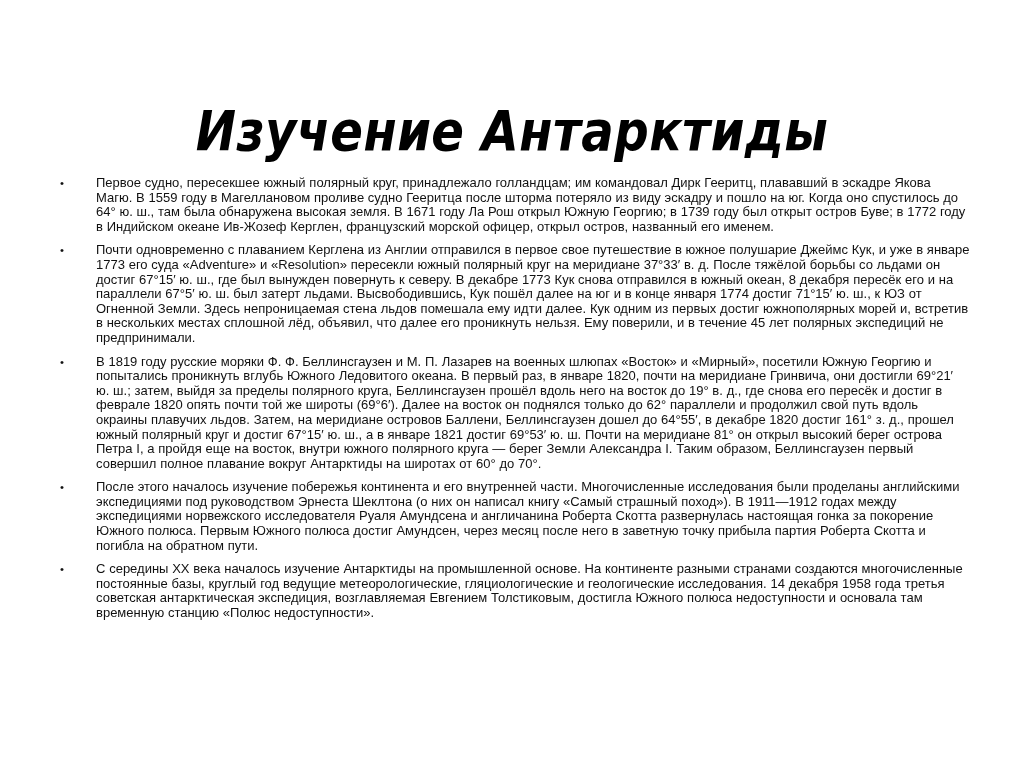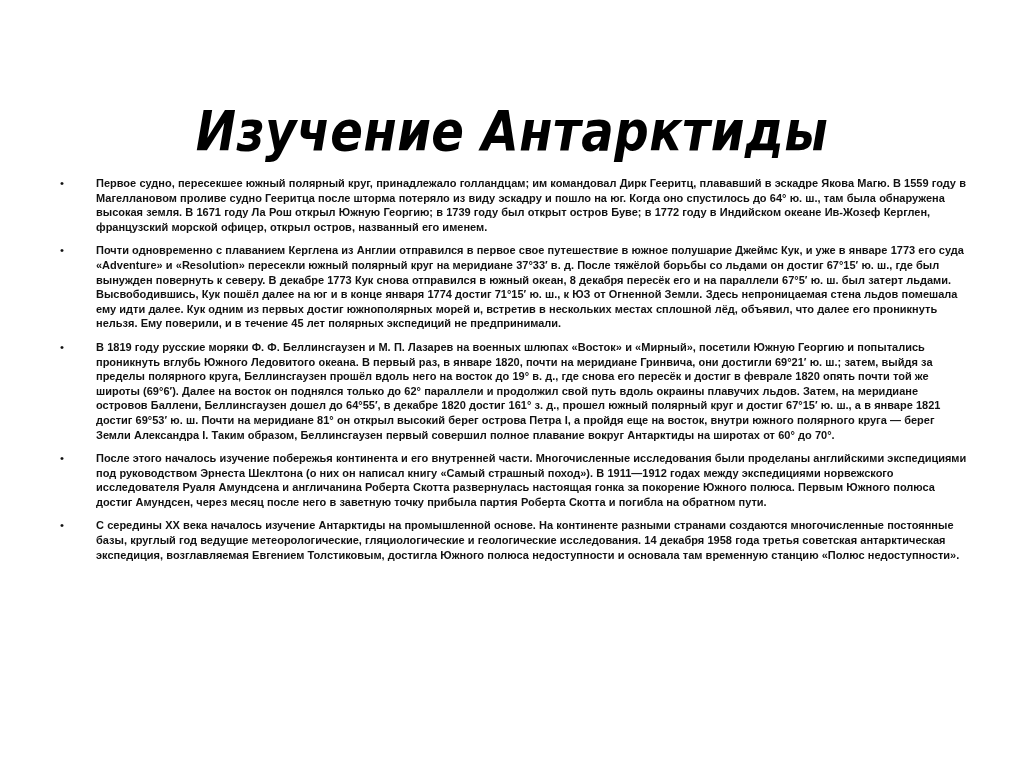--- a/index.html
+++ b/index.html
@@ -72,25 +72,24 @@
     width: 10px;
     font-size: 11.4px;
     line-height: 14.6px;
     color: #111111;
     text-align: left;
     user-select: none;
   }
 
   .bullet-text {
     display: block;
-    font-size: 11px;
+    font-size: 13px;
     line-height: 14.6px;
     color: #111111;
     word-spacing: 0.15px;
-    font-weight: bold;
   }
 </style>
 </head>
 <body>
 
 <div class="slide">
 
   <h1 class="slide-title">Изучение Антарктиды</h1>
 
   <div class="body-block">

